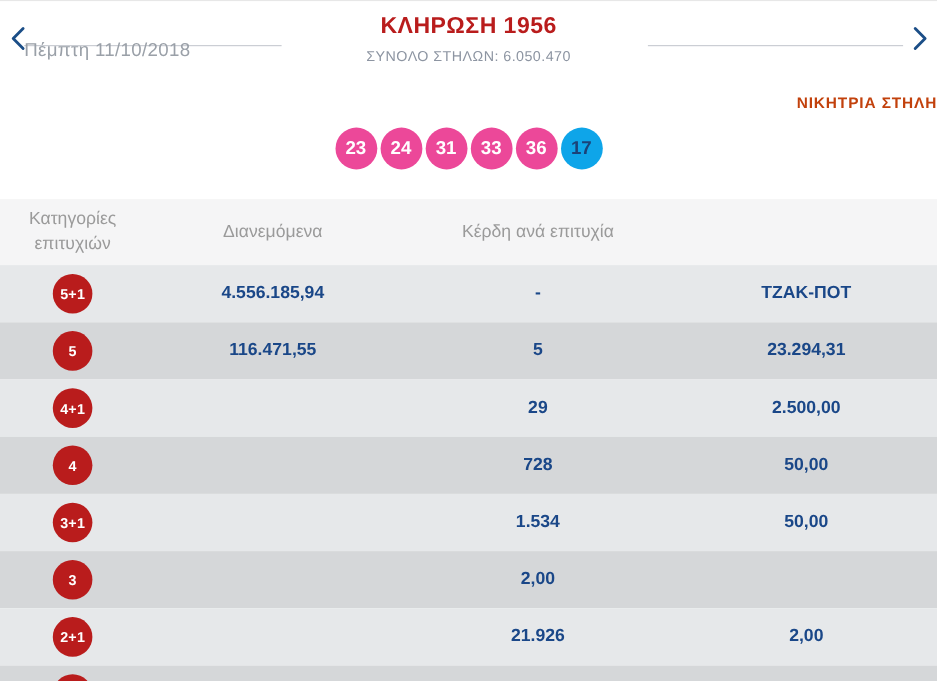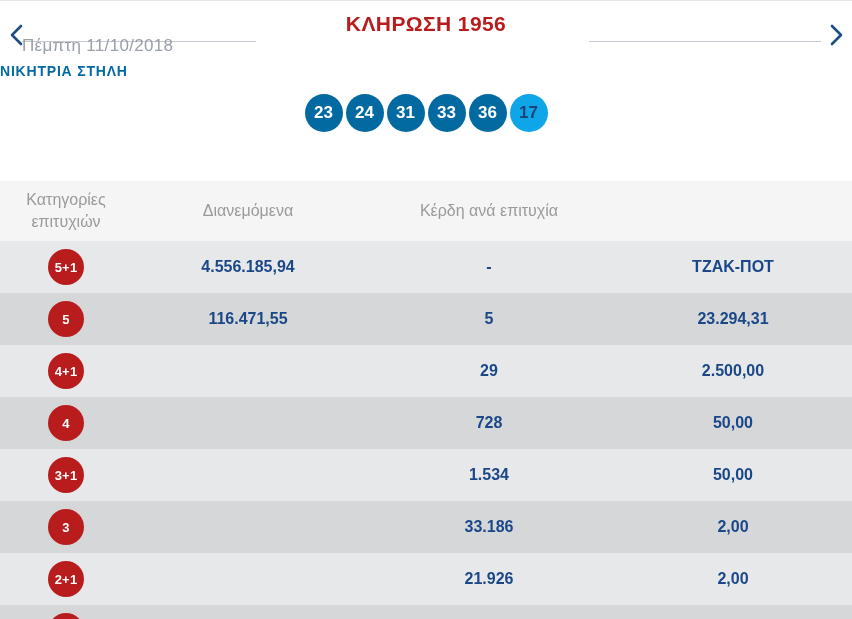--- a/index.html
+++ b/index.html
@@ -56,36 +56,36 @@
     margin-top: 7px;
     text-align: center;
     font-size: 13px;
     color: #8d95a2;
     letter-spacing: 0.4px;
   }
 
   
   .winning-heading {
     margin-top: 27px;
-    text-align: left;
+    text-align: right;
     font-size: 14px;
     font-weight: bold;
-    color: #0369a1;
+    color: #c2410c;
     letter-spacing: 0.8px;
   }
   .balls {
     margin-top: 15px;
     display: flex;
     justify-content: center;
     gap: 3px;
   }
   .ball {
     width: 38px; height: 38px;
     border-radius: 50%;
-    background: #0369a1;
+    background: #ec4899;
     color: #ffffff;
     font-size: 17px;
     font-weight: bold;
     display: flex; align-items: center; justify-content: center;
   }
   .ball.joker {
     background: #0ea5e9;
     color: #1b4278;
   }
 
@@ -138,20 +138,21 @@
         <svg width="13" height="22" viewBox="0 0 13 22">
           <polyline points="11,2 2,11 11,20" fill="none" stroke="#1b4e87" stroke-width="2.6" stroke-linecap="round" stroke-linejoin="round"></polyline>
         </svg>
       </span>
     </button>
 
     <div class="hr-line left"></div>
     <div class="draw-date">Πέμπτη 11/10/2018</div>
 
     <div class="draw-title">ΚΛΗΡΩΣΗ 1956</div>
+    <div class="draw-subtitle">ΣΥΝΟΛΟ ΣΤΗΛΩΝ: 6.050.470</div>
 
     <div class="hr-line right"></div>
     <button class="nav-btn next">
       <span>
         <svg width="13" height="22" viewBox="0 0 13 22">
           <polyline points="2,2 11,11 2,20" fill="none" stroke="#1b4e87" stroke-width="2.6" stroke-linecap="round" stroke-linejoin="round"></polyline>
         </svg>
       </span>
     </button>
 
@@ -217,21 +218,20 @@
       <div class="cell"></div>
       <div class="cell">1.534</div>
       <div class="cell">50,00</div>
     </div>
 
     <div class="t-grid t-row dark">
       <div class="badge-wrap">
           <div class="badge">3</div>
         </div>
       <div class="cell"></div>
-      <div class="cell">33.186</div>
       <div class="cell">2,00</div>
     </div>
 
     <div class="t-grid t-row light">
       <div class="badge-wrap">
           <div class="badge">2+1</div>
         </div>
       <div class="cell"></div>
       <div class="cell">21.926</div>
       <div class="cell">2,00</div>

